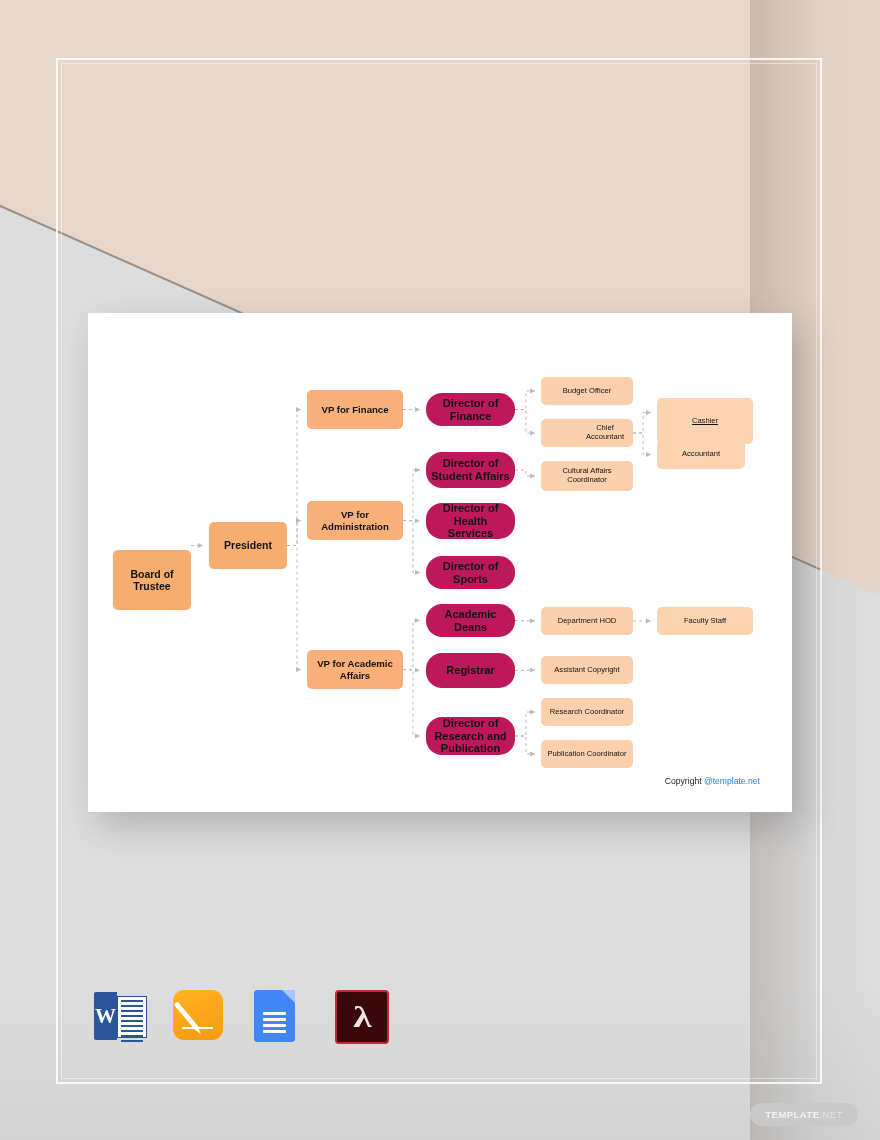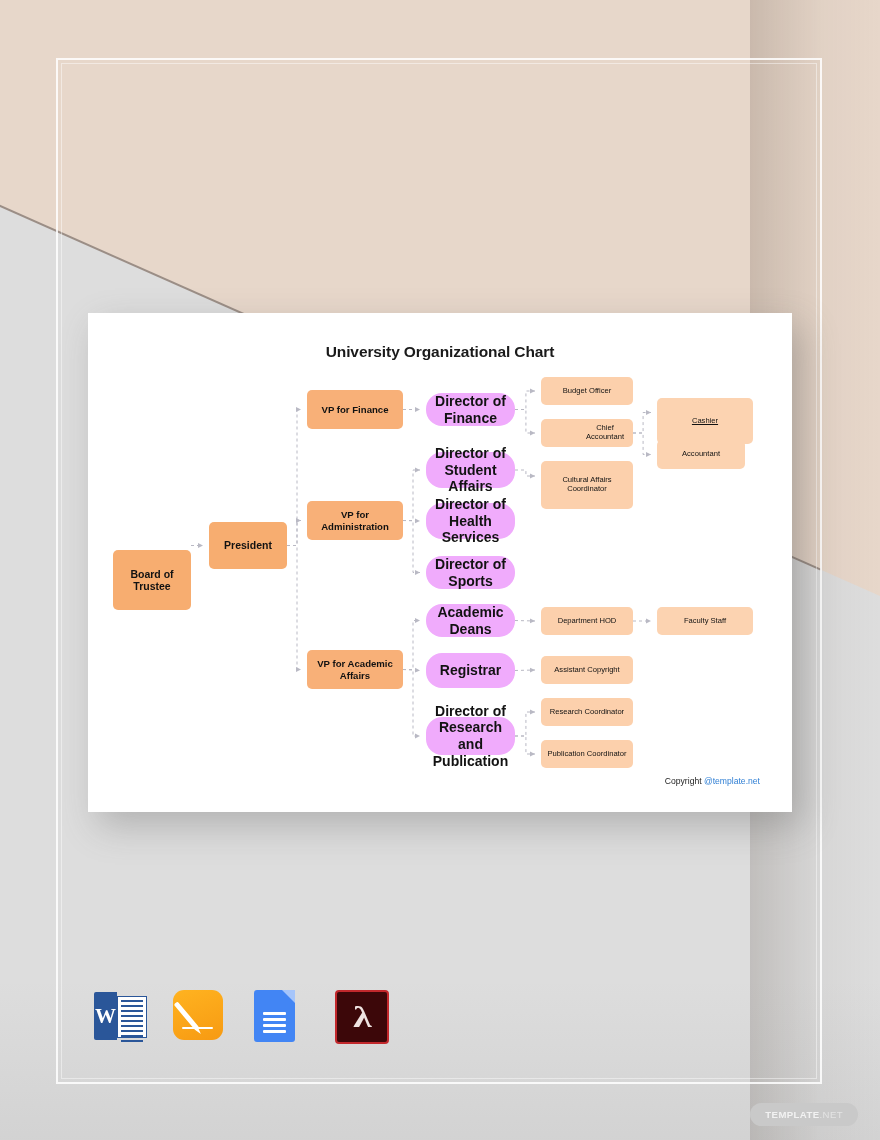--- a/index.html
+++ b/index.html
@@ -70,21 +70,21 @@
   .node{
     position:absolute;box-sizing:border-box;
     border-radius:5px;
     display:flex;align-items:center;justify-content:center;
     text-align:center;line-height:1.18;
     color:#121212;
     padding:2px 4px;
   }
   .node.lvl-root{background:#f7ad70;font-weight:700;font-size:10.5px;}
   .node.lvl-2{background:#f8b078;font-weight:700;font-size:9.6px;}
-  .node.lvl-3{background:#f0abfc;font-weight:700;font-size:14px;border-radius:16px;}
+  .node.lvl-3{background:#be185d;font-weight:700;font-size:11px;border-radius:16px;}
   .node.lvl-4{background:#fcd0ac;font-weight:400;font-size:7.6px;}
   .node.lvl-5{background:#fcd3b1;font-weight:400;font-size:7.6px;}
 
   #copyright{
     position:absolute;right:32px;bottom:26px;
     font-size:8.6px;color:#1d1d1d;white-space:nowrap;
   }
   #copyright .cp-link{color:#2f7fd4;}
 
   
@@ -170,21 +170,20 @@
   <div class="bg-diag-stroke"></div>
   <div class="bg-right-shade"></div>
   <div class="bg-bottom-shade"></div>
 </div>
 
 <div class="frame"></div>
 <div class="frame-inner"></div>
 
 <div id="doc-card">
 
-  <div id="doc-title">University Organizational Chart</div>
 
   <div id="chart">
     <svg id="links" viewBox="0 0 704 499" xmlns="http://www.w3.org/2000/svg">
         <defs>
           <marker id="ah" markerWidth="6" markerHeight="6" refX="5" refY="3" orient="auto">
             <path d="M0,0.6 L5,3 L0,5.4 z" fill="#b9b9c4"></path>
           </marker>
         </defs>
         <path d="M103,232.5 L115,232.5" fill="none" stroke="#b9b9c4" stroke-width="1" stroke-dasharray="3,3" marker-end="url(#ah)"></path>
         <path d="M199,232.5 L209,232.5 L209,96.5 L213,96.5" fill="none" stroke="#b9b9c4" stroke-width="1" stroke-dasharray="3,3" marker-end="url(#ah)"></path>
@@ -244,21 +243,21 @@
       </div>
       <div class="node lvl-3" style="left: 338px; top: 404px; width: 89px; height: 38px;">
         <span>Director of Research and Publication</span>
       </div>
       <div class="node lvl-4" style="left: 453px; top: 64px; width: 92px; height: 28px;">
         <span>Budget Officer</span>
       </div>
       <div class="node lvl-4" style="left: 453px; top: 106px; width: 92px; height: 28px; padding-left: 40px;">
         <span>Chief Accountant</span>
       </div>
-      <div class="node lvl-4" style="left: 453px; top: 148px; width: 92px; height: 48px;">
+      <div class="node lvl-4" style="left: 453px; top: 148px; width: 92px; height: 30px;">
         <span>Cultural Affairs Coordinator</span>
       </div>
       <div class="node lvl-4" style="left: 453px; top: 294px; width: 92px; height: 28px;">
         <span>Department HOD</span>
       </div>
       <div class="node lvl-4" style="left: 453px; top: 343px; width: 92px; height: 28px;">
         <span>Assistant Copyright</span>
       </div>
       <div class="node lvl-4" style="left: 453px; top: 385px; width: 92px; height: 28px;">
         <span>Research Coordinator</span>

